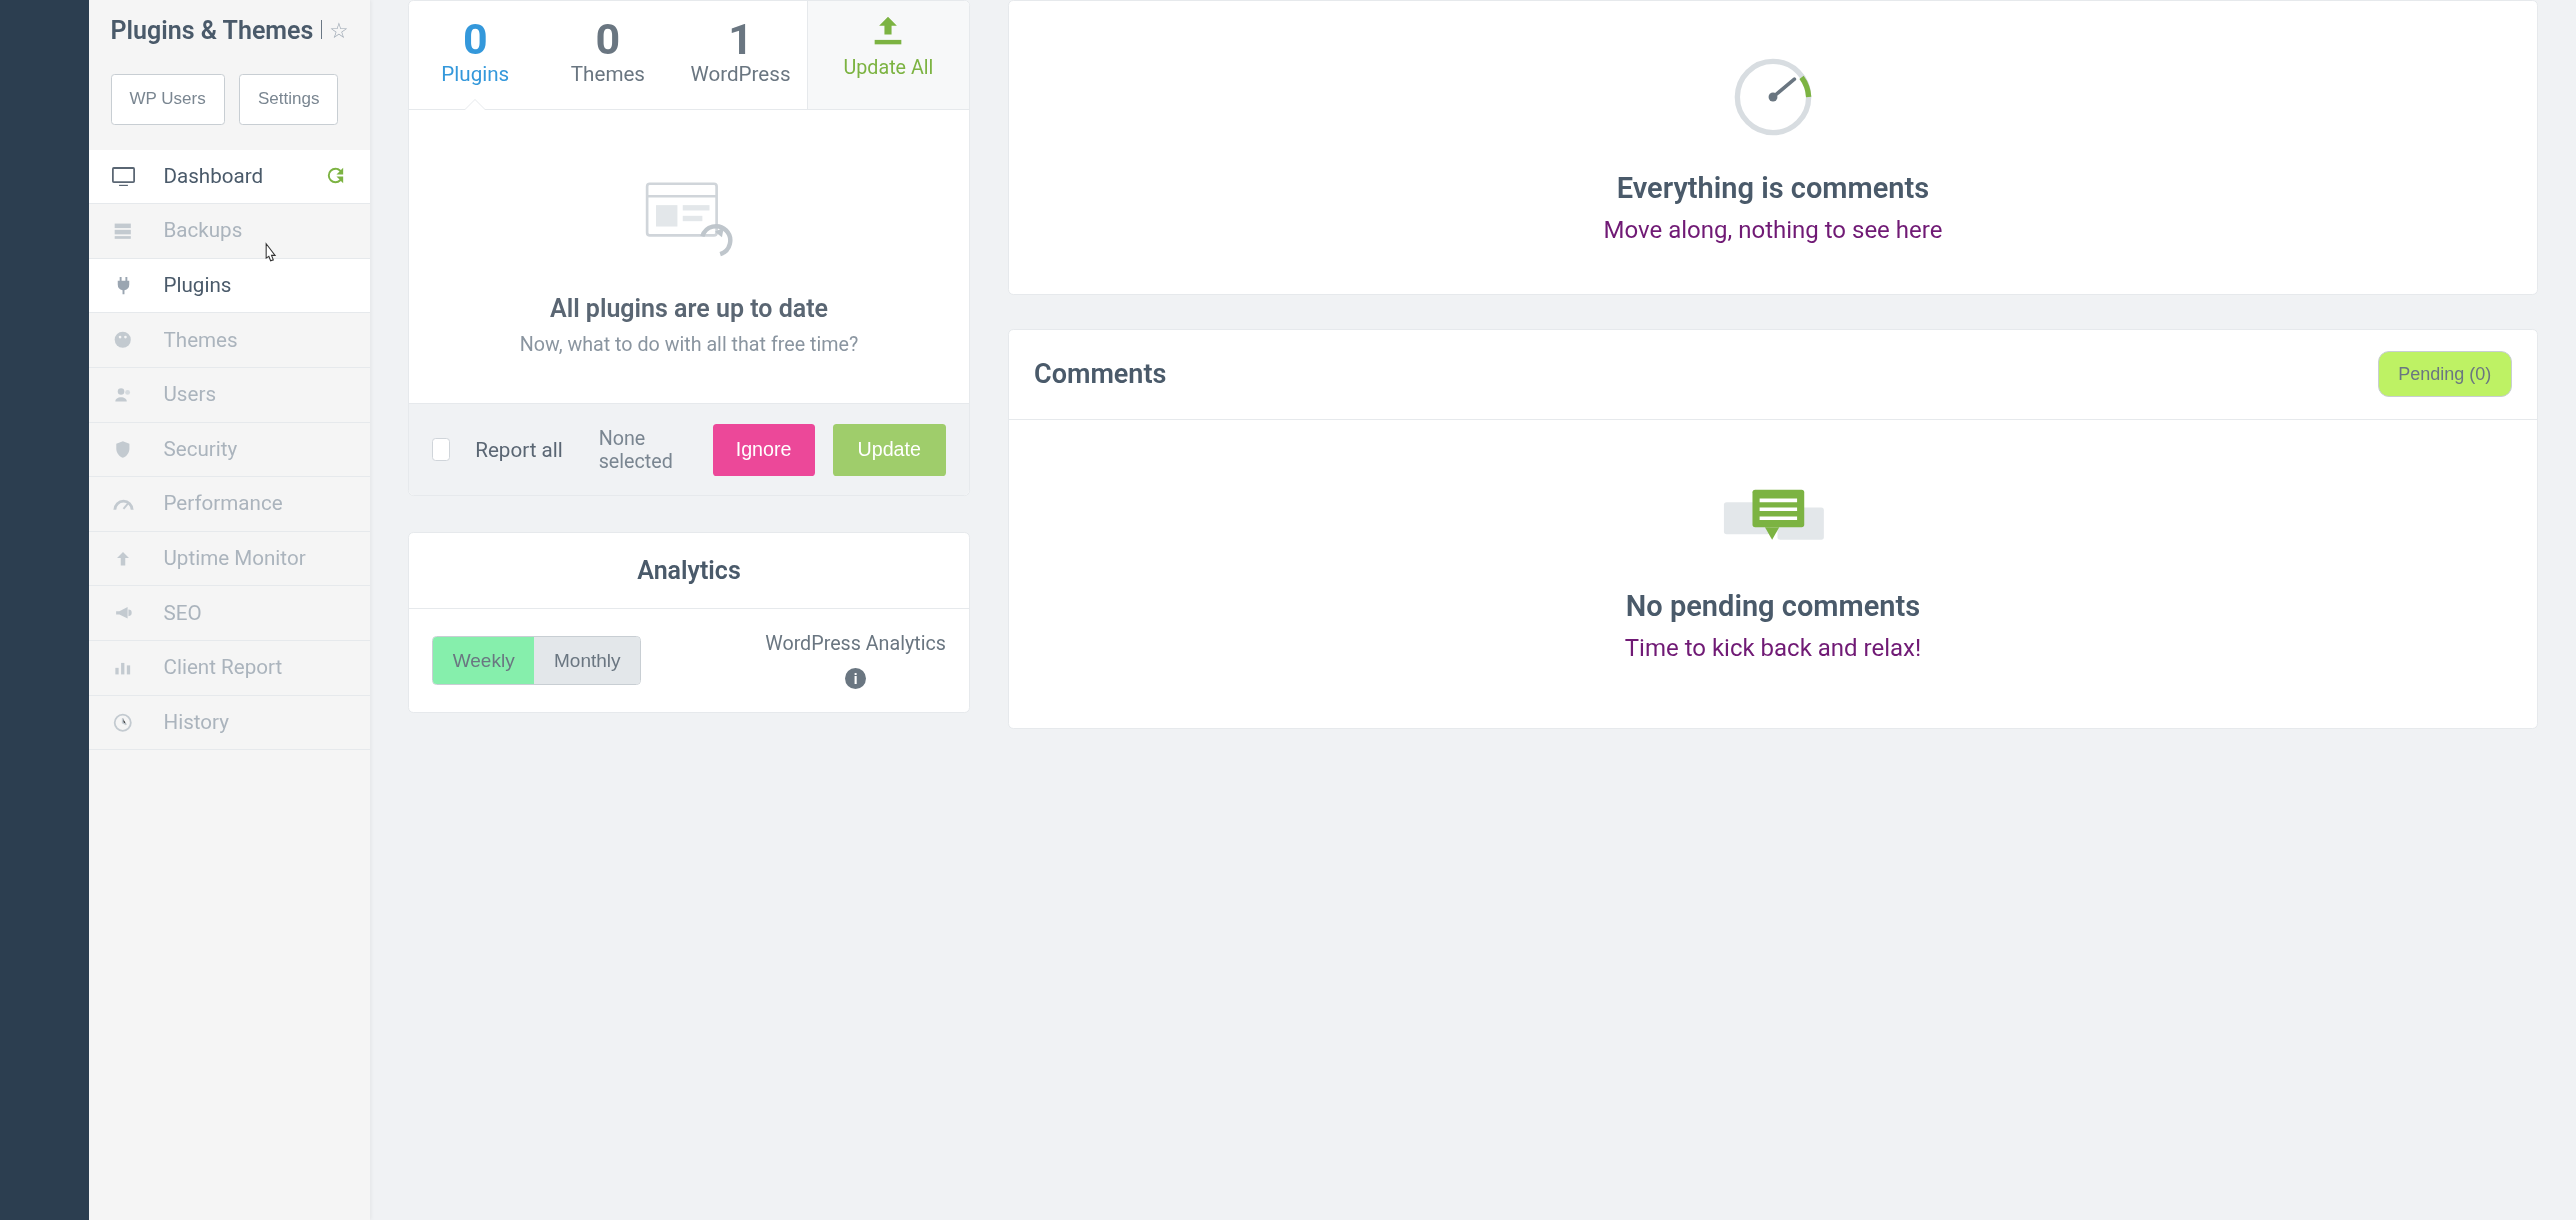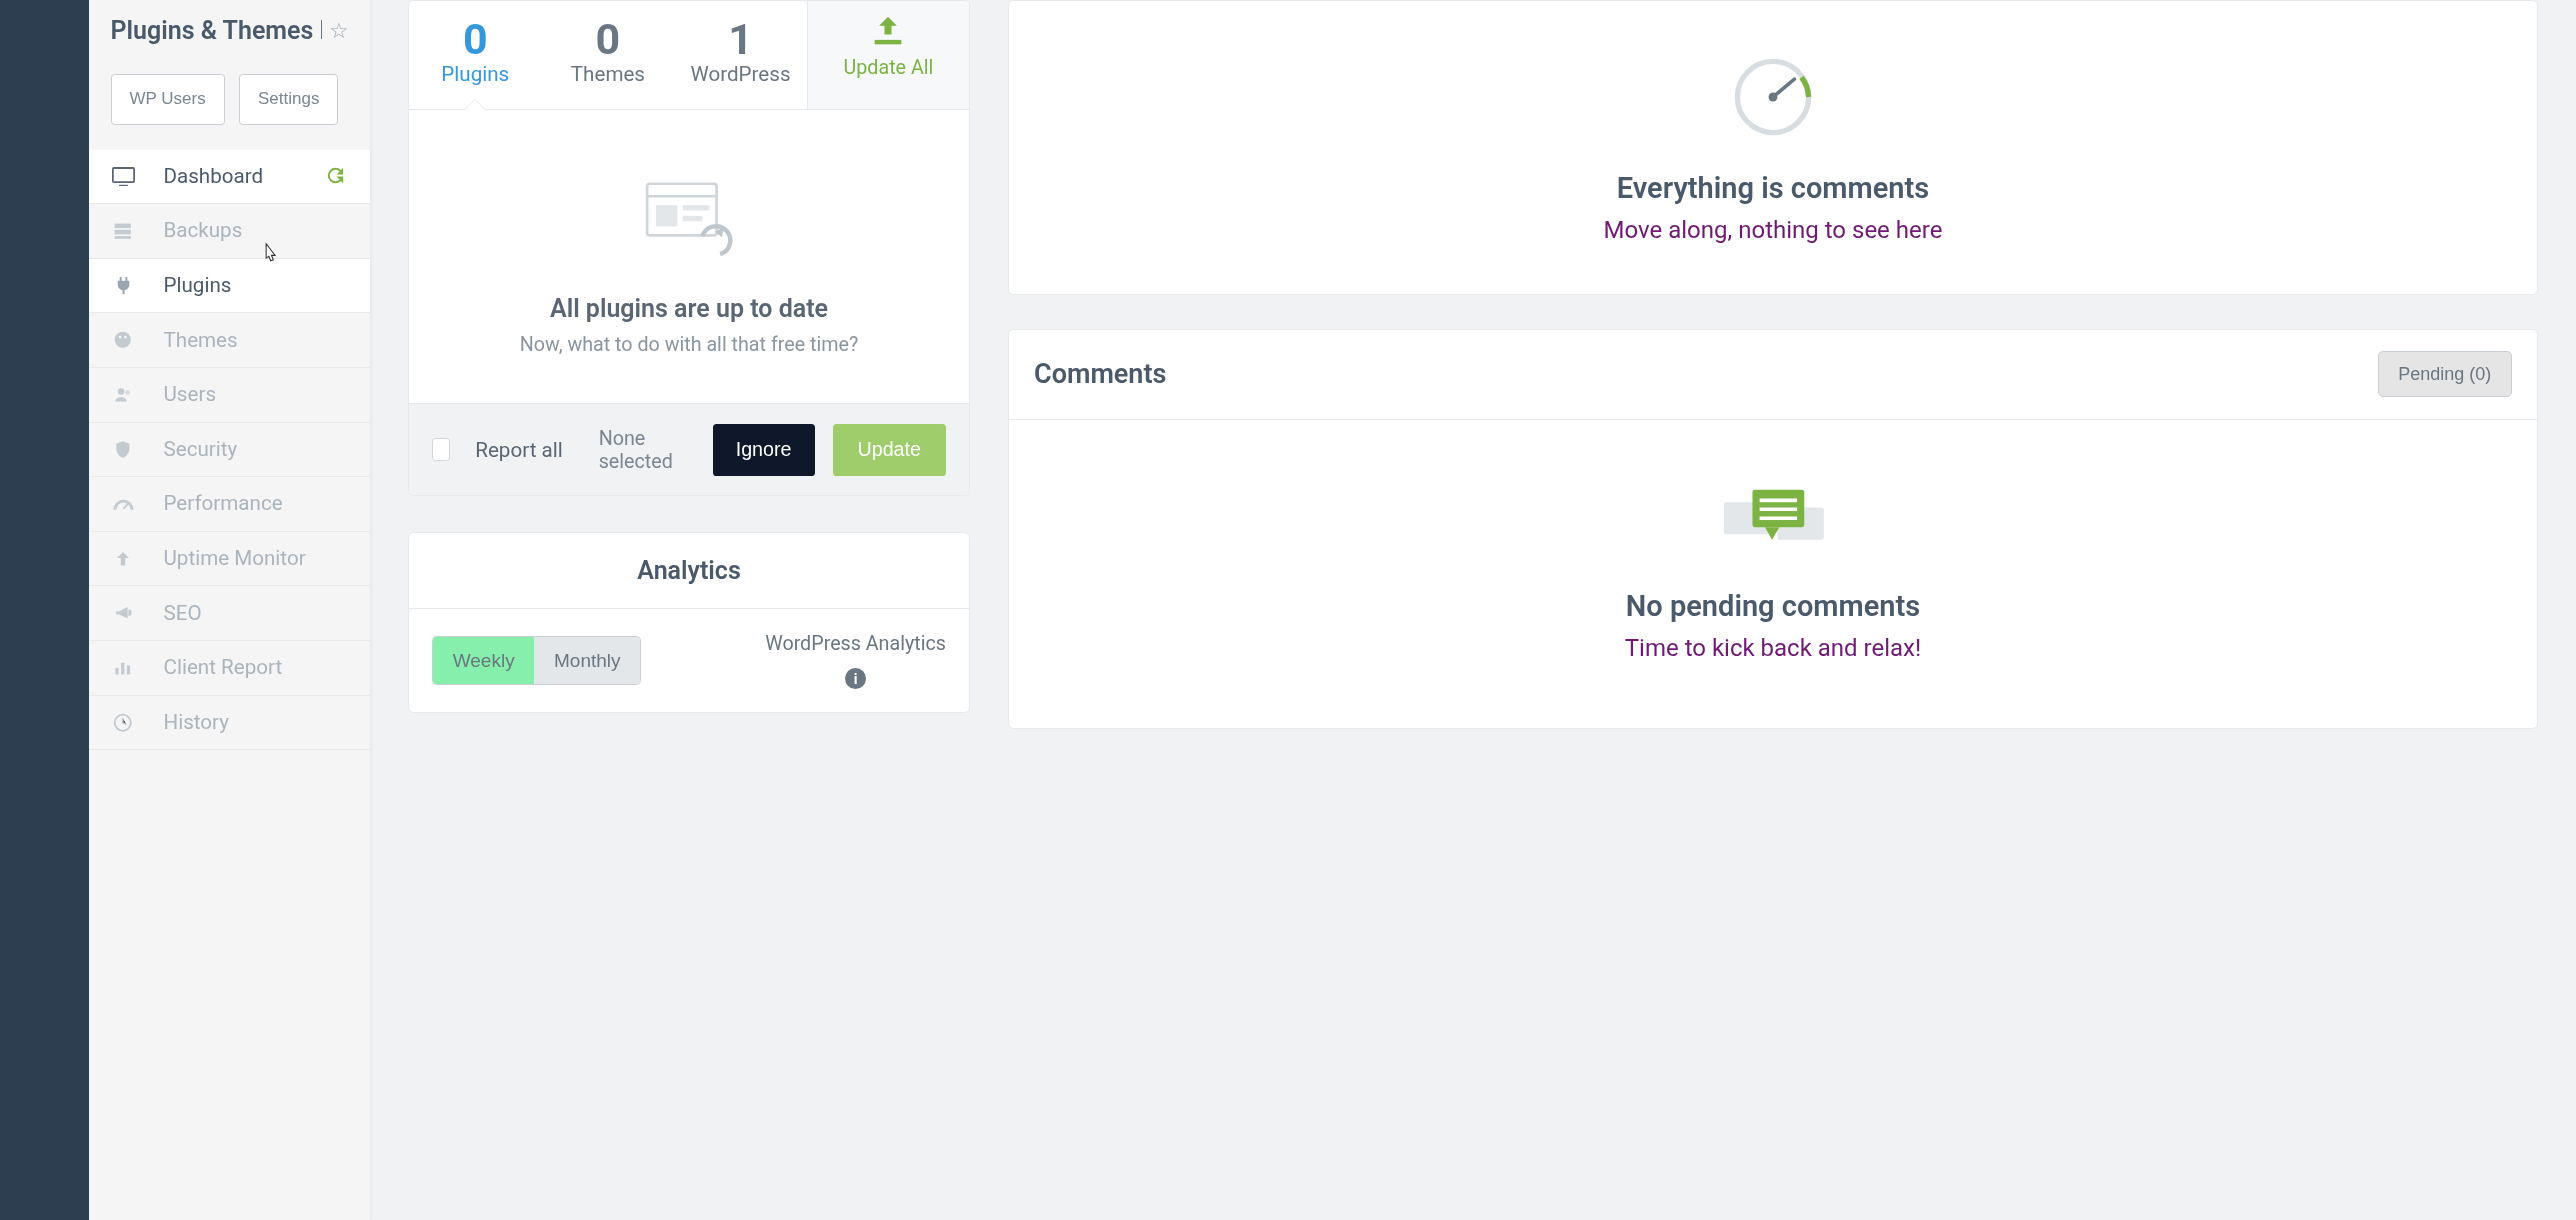--- a/index.html
+++ b/index.html
@@ -203,21 +203,21 @@
   color: #5a6673;
   flex: 0 0 auto;
   margin-left: 7.2px;
 }
 .spacer { flex: 1; }
 .none-selected {
   font-size: 19.7px;
   color: #7a8691;
 }
 .btn-ignore {
-  background: #0f172a;
+  background: #ec4899;
   color: #fff;
   border: none;
   padding: 14.3px 23px;
   font-size: 19.7px;
   border-radius: 3.6px;
   cursor: pointer;
 }
 .btn-update {
   background: #9fcd6b;
   color: #fff;
@@ -318,25 +318,25 @@
   padding: 21.5px 25px;
   border-bottom: 0.9px solid #e6e9ec;
 }
 .comments-title {
   font-size: 27px;
   font-weight: 600;
   color: #4a5a6a;
 }
 .pending-btn {
   border: 0.9px solid #c8ced3;
-  background: #e5e5e5;
+  background: #bef264;
   padding: 11.6px 19.7px;
   font-size: 18px;
   color: #6a7681;
-  border-radius: 5px;
+  border-radius: 11px;
   cursor: pointer;
 }
 .comments-body {
   padding: 66px 36px;
   text-align: center;
 }
 .comment-illus { margin: 0 auto 32px auto; width: 116px; height: 68px; }
 .cursor-pointer {
   position: absolute;
   left: 259px;

